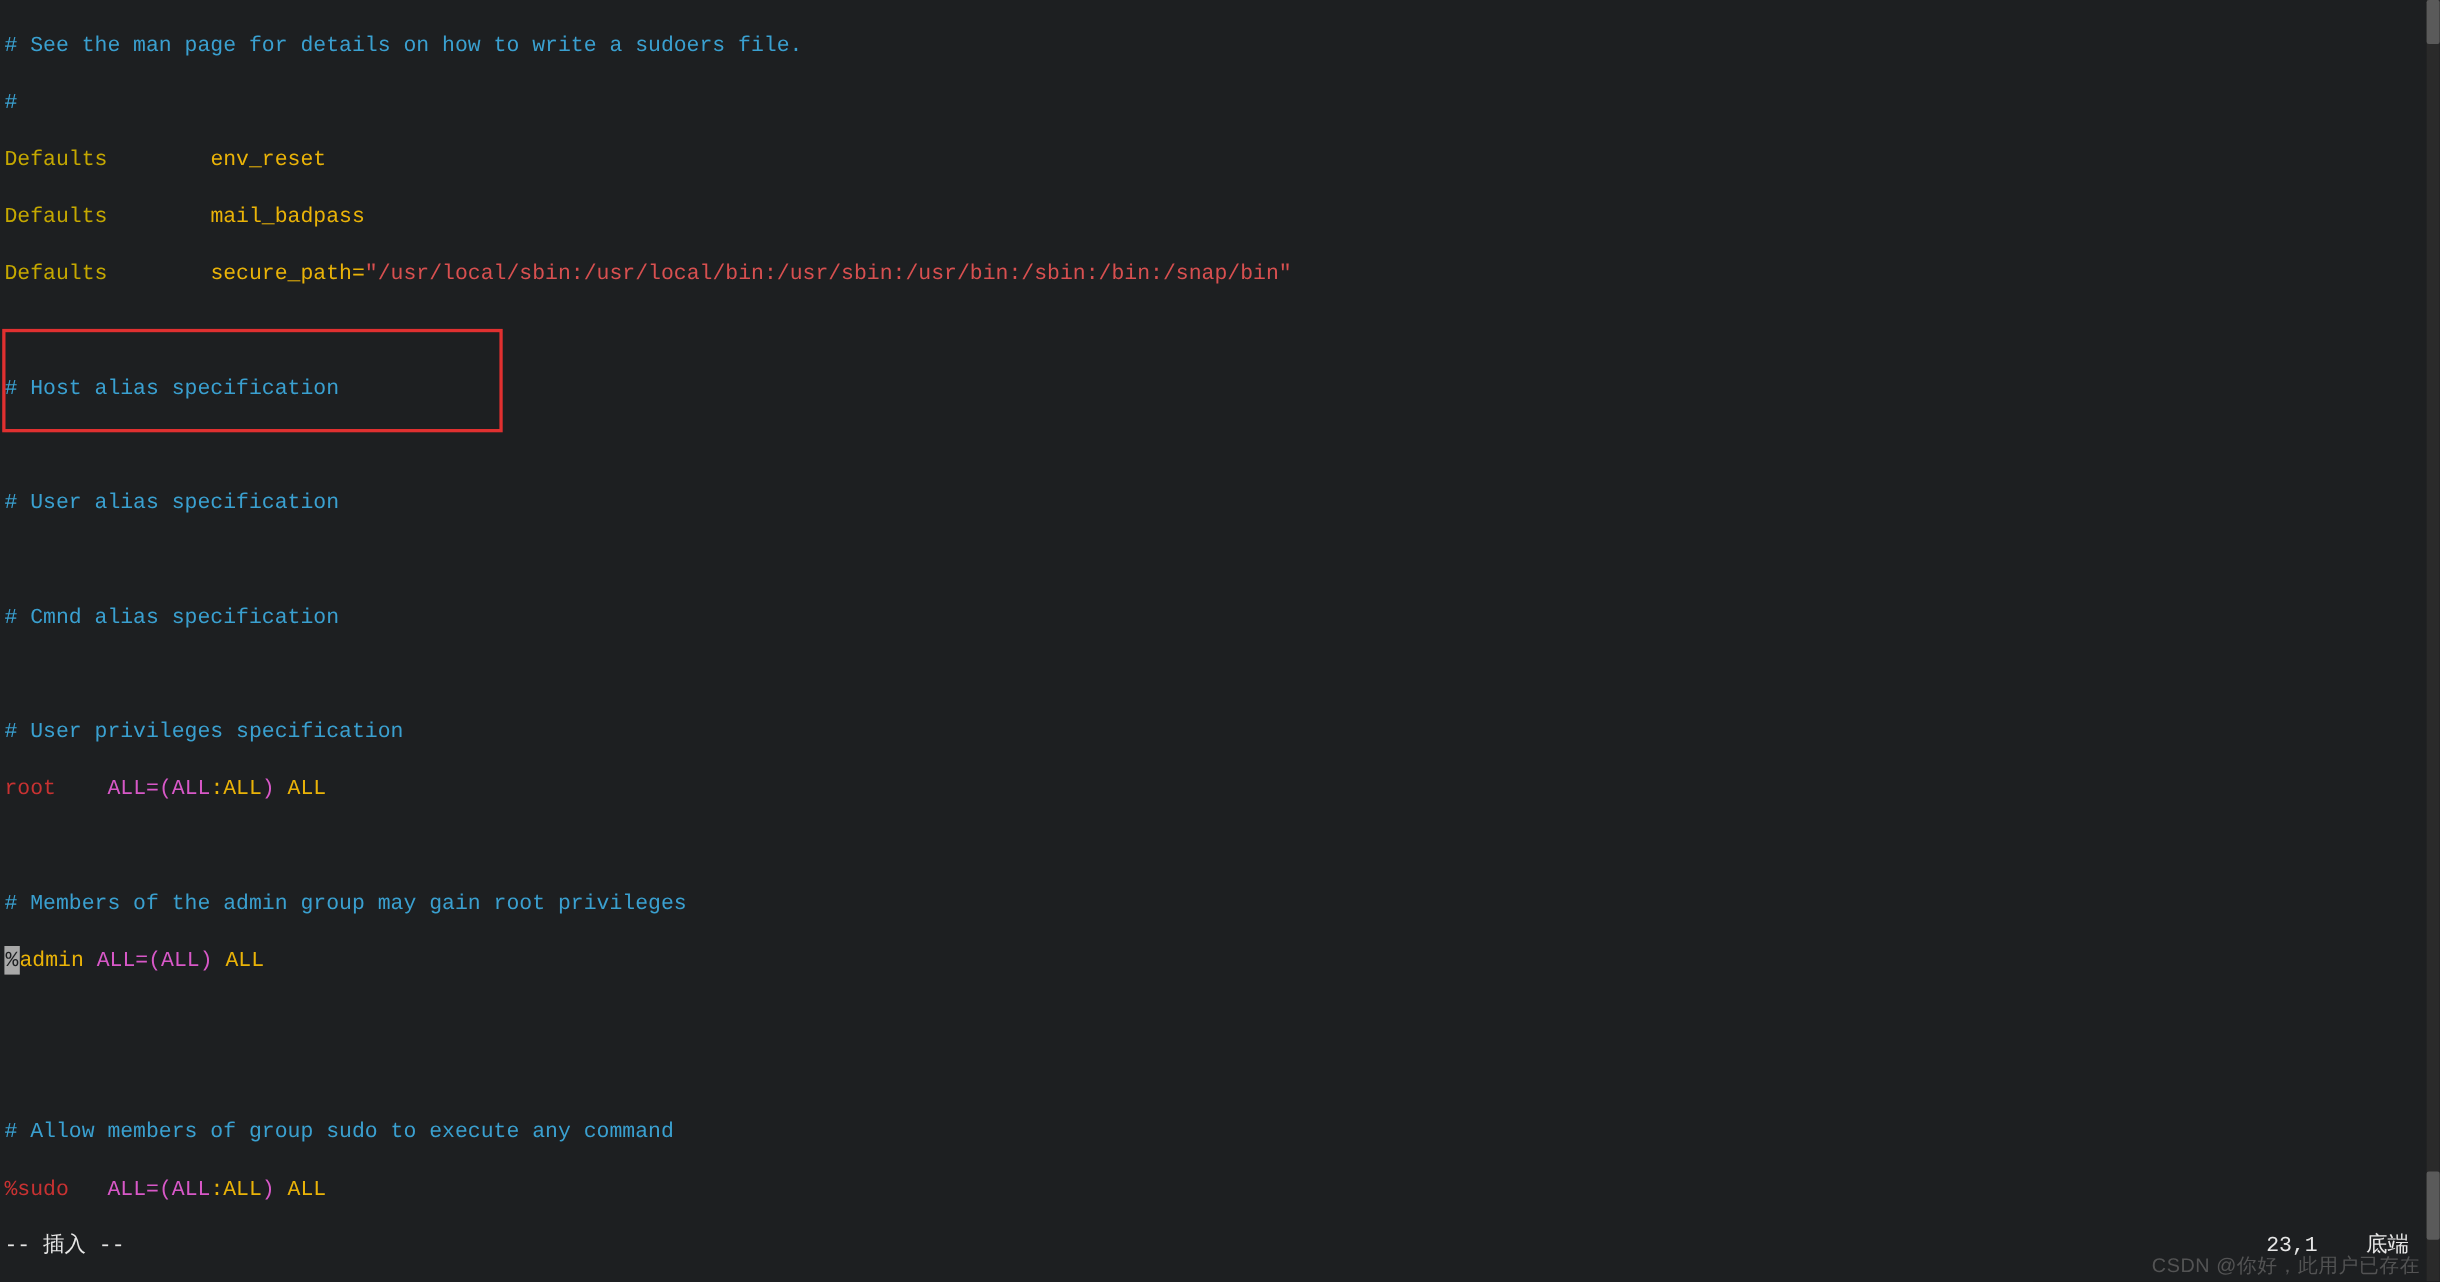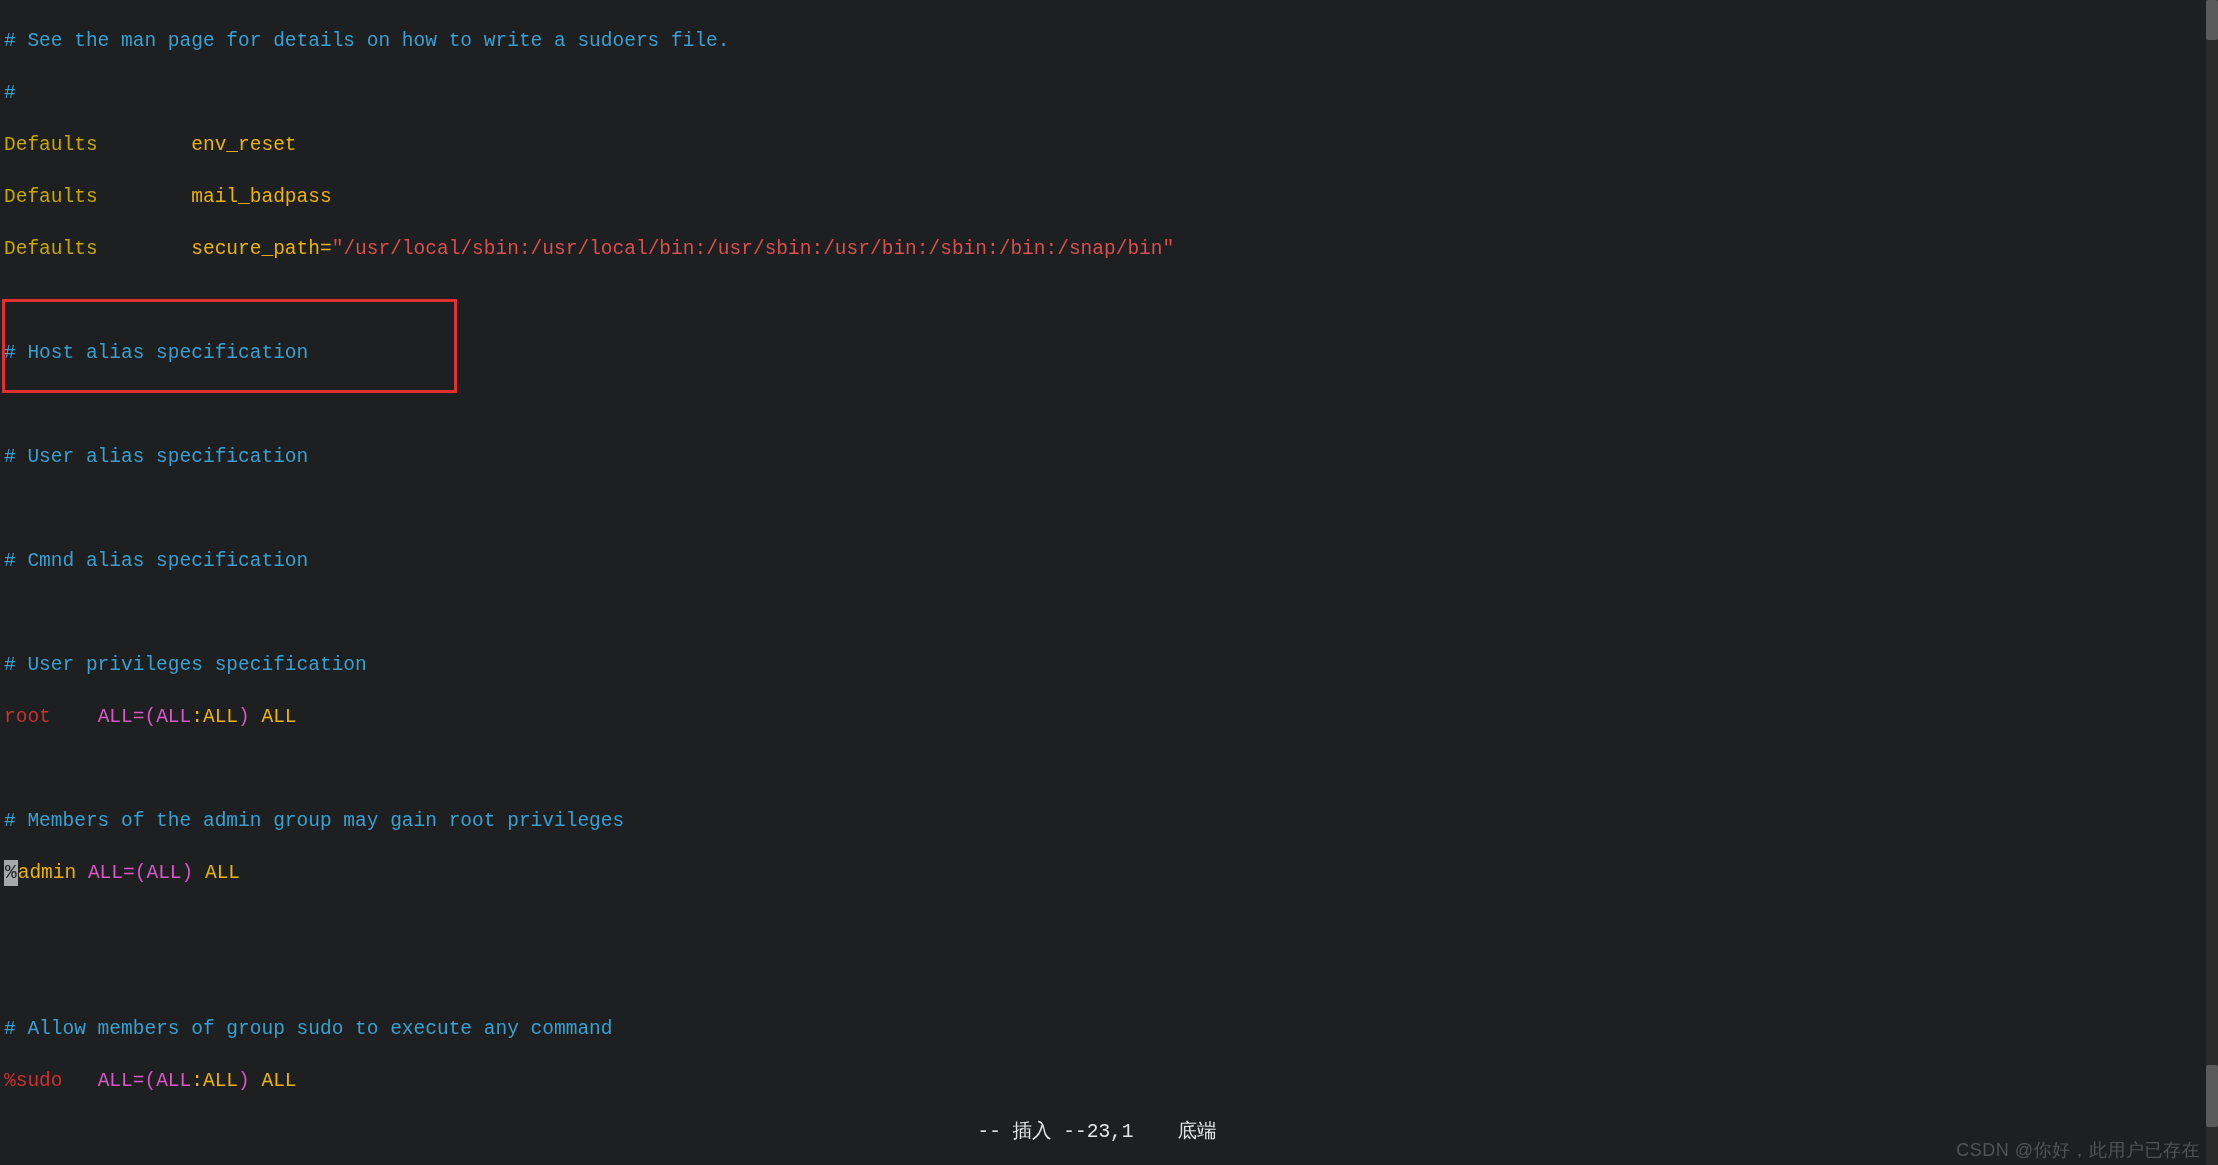--- a/index.html
+++ b/index.html
@@ -46,21 +46,21 @@
     padding: 0 1px;
   }
   .status-bar {
     position: absolute;
     left: 0; right: 0; bottom: 20px;
     padding: 0 4px 0 4px;
     font-family: inherit;
     font-size: 19.5px;
     color: #e6e6e6;
     display: flex;
-    justify-content: center;
+    justify-content: space-between;
   }
   .status-left  { }
   .status-right { display: flex; gap: 44px; padding-right: 24px;}
   .scrollbar {
     position: absolute;
     top: 0; right: 0;
     width: 12px;
     height: 100%;
     background: #2a2a2a;
   }

